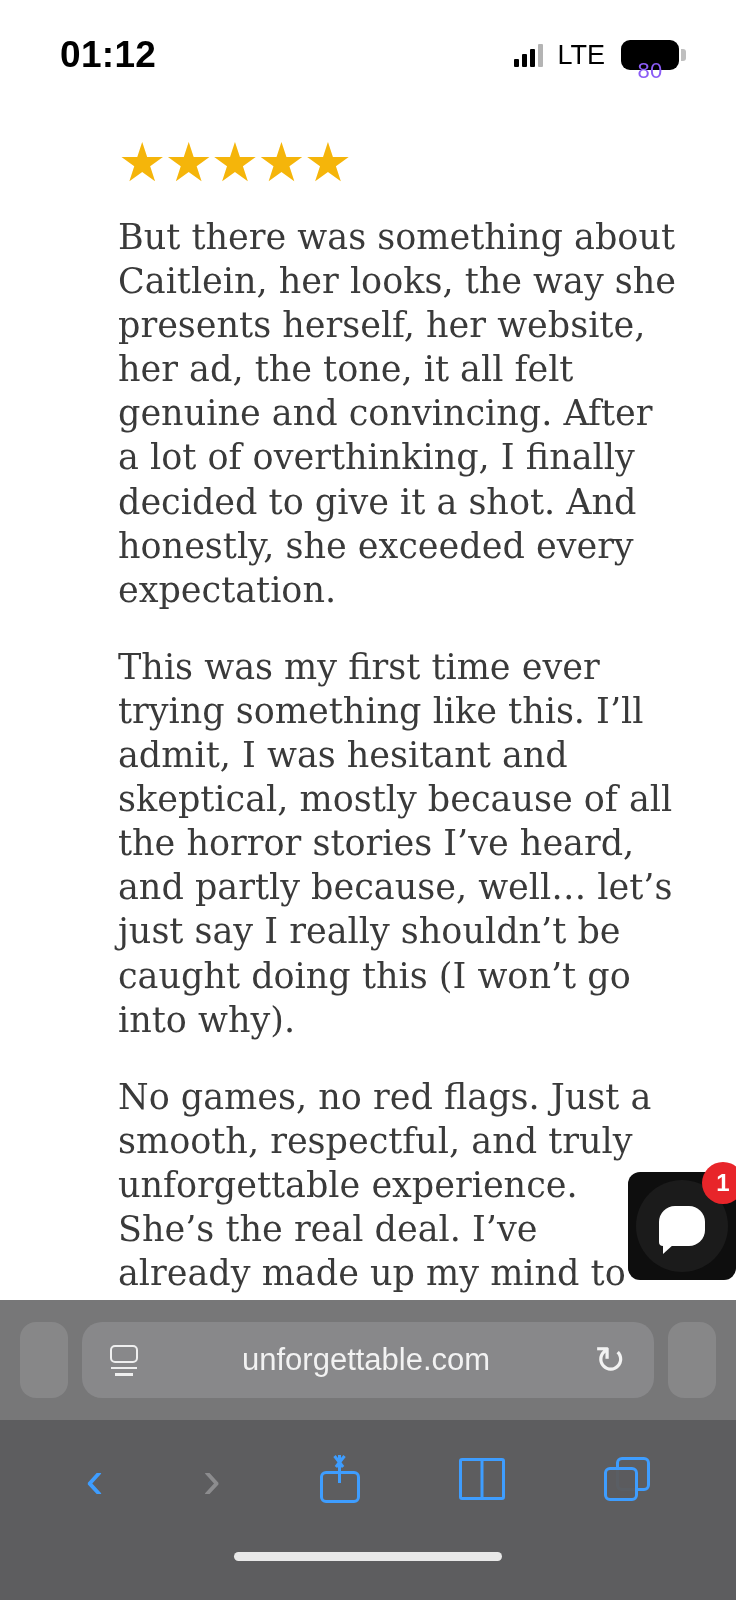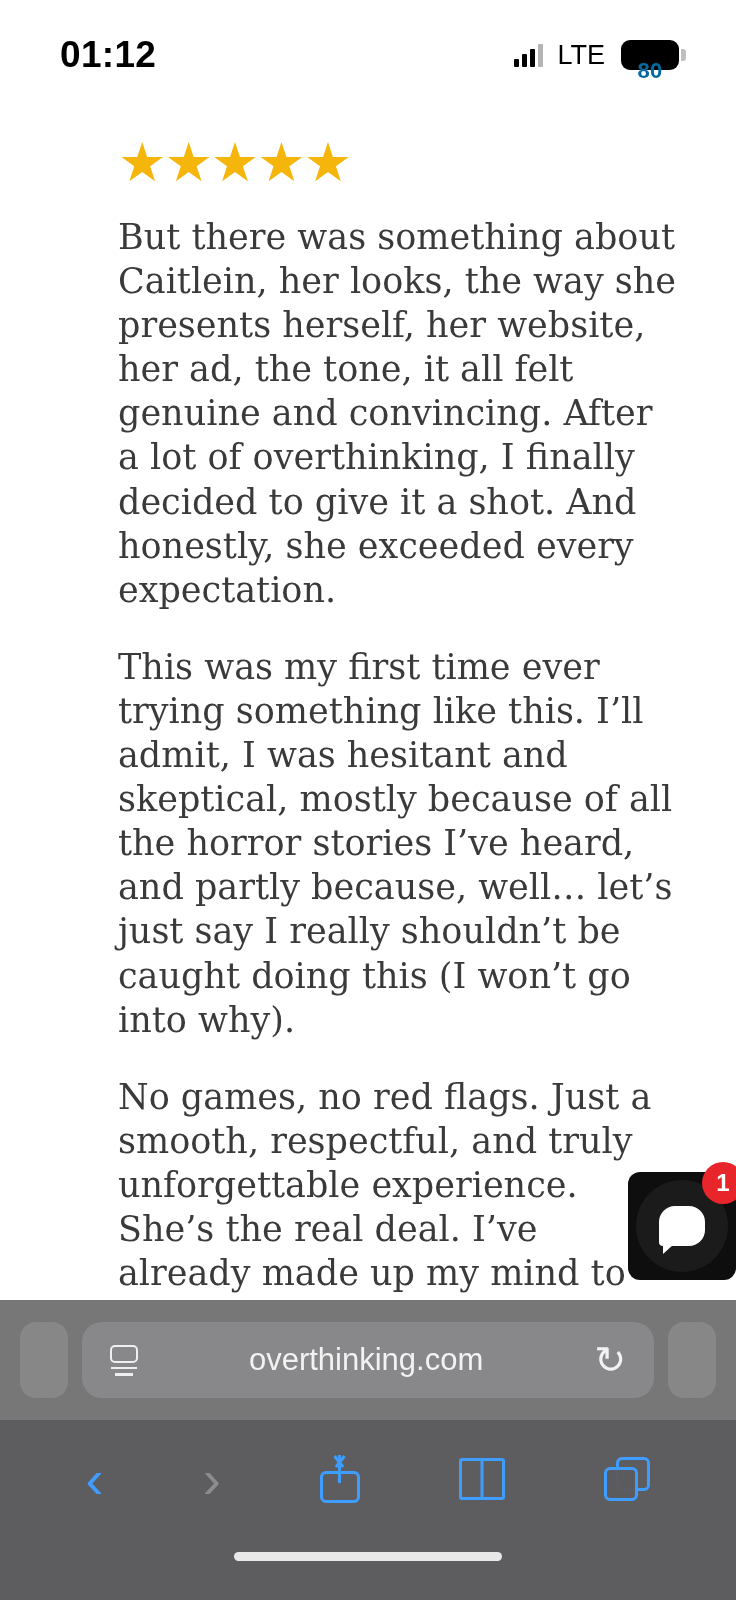--- a/index.html
+++ b/index.html
@@ -71,23 +71,23 @@
   .battery {
     width: 58px;
     height: 30px;
     background: #000;
     border-radius: 9px;
     display: flex;
     align-items: center;
     justify-content: center;
   }
   .battery span {
-    color: #0369a1;
+    color: #8b5cf6;
     font-size: 22px;
-    font-weight: 700;
+    font-weight: 400;
     letter-spacing: 0.2px;
     margin-top: 31px;
   }
   .battery-tip {
     width: 5px;
     height: 12px;
     background: #bfbfbf;
     border-radius: 0 3px 3px 0;
     margin-left: 2px;
   }
@@ -350,21 +350,21 @@
 
   <div class="browser">
     <div class="url-row">
       <div class="url-side"></div>
       <div class="url-bar">
         <div class="aa-icon">
           <div class="sq"></div>
           <div class="ln"></div>
           <div class="ln short"></div>
         </div>
-        <div class="url-text">overthinking.com</div>
+        <div class="url-text">unforgettable.com</div>
         <div class="reload">↻</div>
       </div>
       <div class="url-side"></div>
     </div>
 
     <div class="toolbar">
       <div class="tb-icon chev">‹</div>
       <div class="tb-icon chev disabled">›</div>
       <div class="tb-icon">
         <div class="share-ico">

